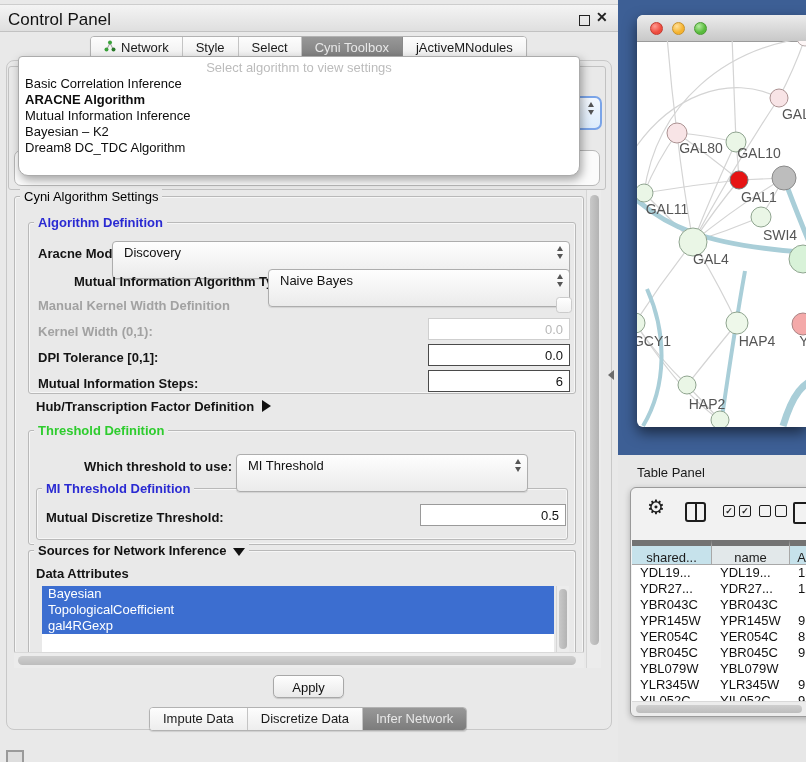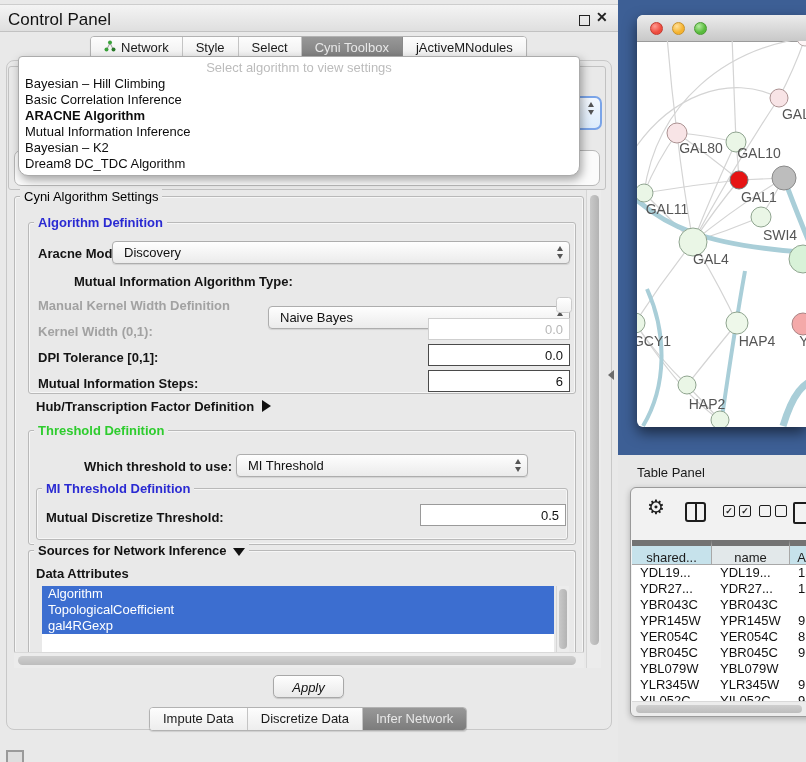--- a/index.html
+++ b/index.html
@@ -33,41 +33,41 @@
   .bg-combo{position:absolute;left:14px;top:150px;width:584px;height:34px;border:1px solid #b8b8b8;border-radius:7px;
      background:#fbfbfb;z-index:2;}
   .bg-combo-text{position:absolute;left:42px;top:7px;font-size:13px;color:#a8a8a8;}
   .focus-combo{position:absolute;left:556px;top:96px;width:42px;height:30px;border:2px solid #7aa4e8;border-radius:7px;
      background:linear-gradient(#f3f8fe,#dcebfb);z-index:3;}
   
   .gbox{position:absolute;border:1px solid #b9b9b9;border-radius:3px;box-shadow:inset 0 0 0 1px rgba(255,255,255,.6);}
   .glegend{position:absolute;background:#e9e9e9;padding:0 4px;font-size:13px;font-weight:bold;white-space:nowrap;z-index:5;}
   .lbl{position:absolute;font-size:13px;font-weight:bold;color:#141414;white-space:nowrap;z-index:5;}
   .lbl.gray{color:#a2a2a2;}
-  .combo{position:absolute;height:23px;border:1px solid #adadad;border-radius:4px;z-index:5;
+  .combo{position:absolute;height:38px;border:1px solid #adadad;border-radius:4px;z-index:5;
      background:linear-gradient(#fefefe,#ebebeb);font-size:13px;line-height:22px;padding-left:11px;color:#111;
      box-shadow:0 1px 1px rgba(0,0,0,.10);box-sizing:border-box;}
   .stepper{position:absolute;right:6px;top:4px;display:flex;flex-direction:column;align-items:center;}
   .stepper .up{width:0;height:0;border-left:3.5px solid transparent;border-right:3.5px solid transparent;border-bottom:5px solid #555;margin-bottom:3px;}
   .stepper .dn{width:0;height:0;border-left:3.5px solid transparent;border-right:3.5px solid transparent;border-top:5px solid #555;}
   .tfield{position:absolute;background:#fff;border:1px solid #9a9a9a;font-size:13px;text-align:right;
      padding:2px 6px;box-sizing:border-box;z-index:5;color:#111;}
   .tfield.strong{border:1.5px solid #4a4a4a;}
   .tfield.dis{border-color:#cfcfcf;color:#b8b8b8;}
   .cb{position:absolute;width:14px;height:14px;border:1px solid #cbcbcb;border-radius:3.5px;background:linear-gradient(#ffffff,#f1f1f1);z-index:5;}
   .tri-right{display:inline-block;width:0;height:0;border-top:6px solid transparent;border-bottom:6px solid transparent;border-left:9px solid #111;margin-left:8px;vertical-align:-1px;}
   .tri-down{display:inline-block;width:0;height:0;border-left:6px solid transparent;border-right:6px solid transparent;border-top:8px solid #111;margin-left:6px;vertical-align:-1px;}
   .attr-list{position:absolute;left:42px;top:586px;width:512px;height:68px;overflow:hidden;z-index:5;background:#fff;}
   .attr-item{height:16px;line-height:16px;background:#3c6ed0;color:#fff;font-size:13px;padding-left:6px;}
   .vscroll{position:absolute;background:#ececec;border-left:1px solid #d6d6d6;z-index:6;}
   .vthumb{position:absolute;border-radius:5px;background:linear-gradient(90deg,#c9c9c9,#b3b3b3);z-index:7;}
   .hscroll{position:absolute;background:#ececec;border-top:1px solid #d9d9d9;z-index:6;}
   .hthumb{position:absolute;border-radius:5px;background:linear-gradient(#cfcfcf,#bdbdbd);z-index:7;}
   .btn{position:absolute;height:23px;border:1px solid #a8a8a8;border-radius:5px;background:linear-gradient(#fefefe,#e9e9e9);
-     font-size:13px;text-align:center;line-height:21px;color:#111;box-shadow:0 1px 1px rgba(0,0,0,.15);z-index:8;font-family:"Liberation Sans",sans-serif;font-style:italic;}
+     font-size:13px;text-align:center;line-height:21px;color:#111;box-shadow:0 1px 1px rgba(0,0,0,.15);z-index:8;font-family:"Liberation Sans",sans-serif;}
   .corner-icon{position:absolute;left:6px;top:750px;width:14px;height:12px;border:2px solid #9a9a9a;background:#dedede;}
   .splitter-arrow{position:absolute;left:608px;top:370px;width:0;height:0;border-top:5px solid transparent;border-bottom:5px solid transparent;border-right:6px solid #6b6b6b;}
   
   .desktop-blue{position:absolute;left:618px;top:0;width:188px;height:455px;}
   .netwin{position:absolute;left:637px;top:15px;width:169px;height:412px;background:#fff;
      border-radius:6px 0 0 6px;box-shadow:0 6px 14px rgba(0,0,0,.55);overflow:hidden;}
   .net-titlebar{position:absolute;left:0;top:0;width:100%;height:26px;
      background:linear-gradient(#ececec,#c8c8c8);border-bottom:1px solid #9b9b9b;border-radius:6px 0 0 0;}
   .tl{position:absolute;top:7px;width:13px;height:13px;border-radius:50%;box-sizing:border-box;}
   .tl.red{left:13px;background:radial-gradient(circle at 35% 30%,#ff9a90,#ee4b3e 60%);border:1px solid #c33a30;}
@@ -140,21 +140,20 @@
           <span class="dn"></span>
         </span>
     </div>
     <div class="bg-combo">
       <span class="bg-combo-text">gal-filtered.sif default node</span>
     </div>
 
     <div class="popup">
       <div class="popup-ph">Select algorithm to view settings</div>
       <ul id="popupList">
-          <li>Bayesian – Hill Climbing</li>
           <li>Basic Correlation Inference</li>
           <li class="bold">ARACNE Algorithm</li>
           <li>Mutual Information Inference</li>
           <li>Bayesian – K2</li>
           <li>Dream8 DC_TDC Algorithm</li>
         </ul>
     </div>
 
     <div class="gbox" style="left:14px;top:196px;width:568px;height:456px;"></div>
     <span class="glegend" style="left:20px;top:189px;font-weight:normal;">Cyni Algorithm Settings</span>
@@ -165,21 +164,21 @@
     <span class="lbl" style="left:38px;top:246px;">Aracne Mode:</span>
     <div class="combo" style="left:112px;top:241px;width:458px;">
       <span>Discovery</span>
       <span class="stepper">
           <span class="up"></span>
           <span class="dn"></span>
         </span>
     </div>
 
     <span class="lbl" style="left:38px;top:274px;padding-left:36px;">Mutual Information Algorithm Type:</span>
-    <div class="combo" style="left:268px;top:269px;width:302px;margin-top:37px;">
+    <div class="combo" style="left:268px;top:269px;width:302px;">
       <span>Naive Bayes</span>
       <span class="stepper">
           <span class="up"></span>
           <span class="dn"></span>
         </span>
     </div>
 
     <span class="lbl gray" style="left:38px;top:298px;">Manual Kernel Width Definition</span>
     <span class="cb" style="left:556px;top:297px;"></span>
 
@@ -213,21 +212,21 @@
 
     <span class="lbl" style="left:46px;top:510px;">Mutual Discretize Threshold:</span>
     <input class="tfield" style="left: 420px; top: 504px; width: 146px; height: 22px;" value="0.5">
 
     <div class="gbox" style="left:28px;top:550px;width:546px;height:104px;border-bottom:none;border-radius:3px 3px 0 0;"></div>
     <span class="glegend" style="left:34px;top:543px;color:#111;">
       <span>Sources for Network Inference</span><span class="tri-down"></span>
     </span>
     <span class="lbl" style="left:36px;top:566px;text-align:right;">Data Attributes</span>
     <div class="attr-list" id="attrList">
-        <div class="attr-item">Algorithm</div>
+        <div class="attr-item">Bayesian</div>
         <div class="attr-item">TopologicalCoefficient</div>
         <div class="attr-item">gal4RGexp</div>
       </div>
     <div class="vscroll" style="left:556px;top:586px;width:12px;height:68px;">
       <div class="vthumb" style="left:2px;top:3px;width:8px;height:60px;"></div>
     </div>
 
     <div class="vscroll" style="left:586px;top:190px;width:14px;height:478px;">
       <div class="vthumb" style="left:2.5px;top:5px;width:9px;height:450px;"></div>
     </div>

